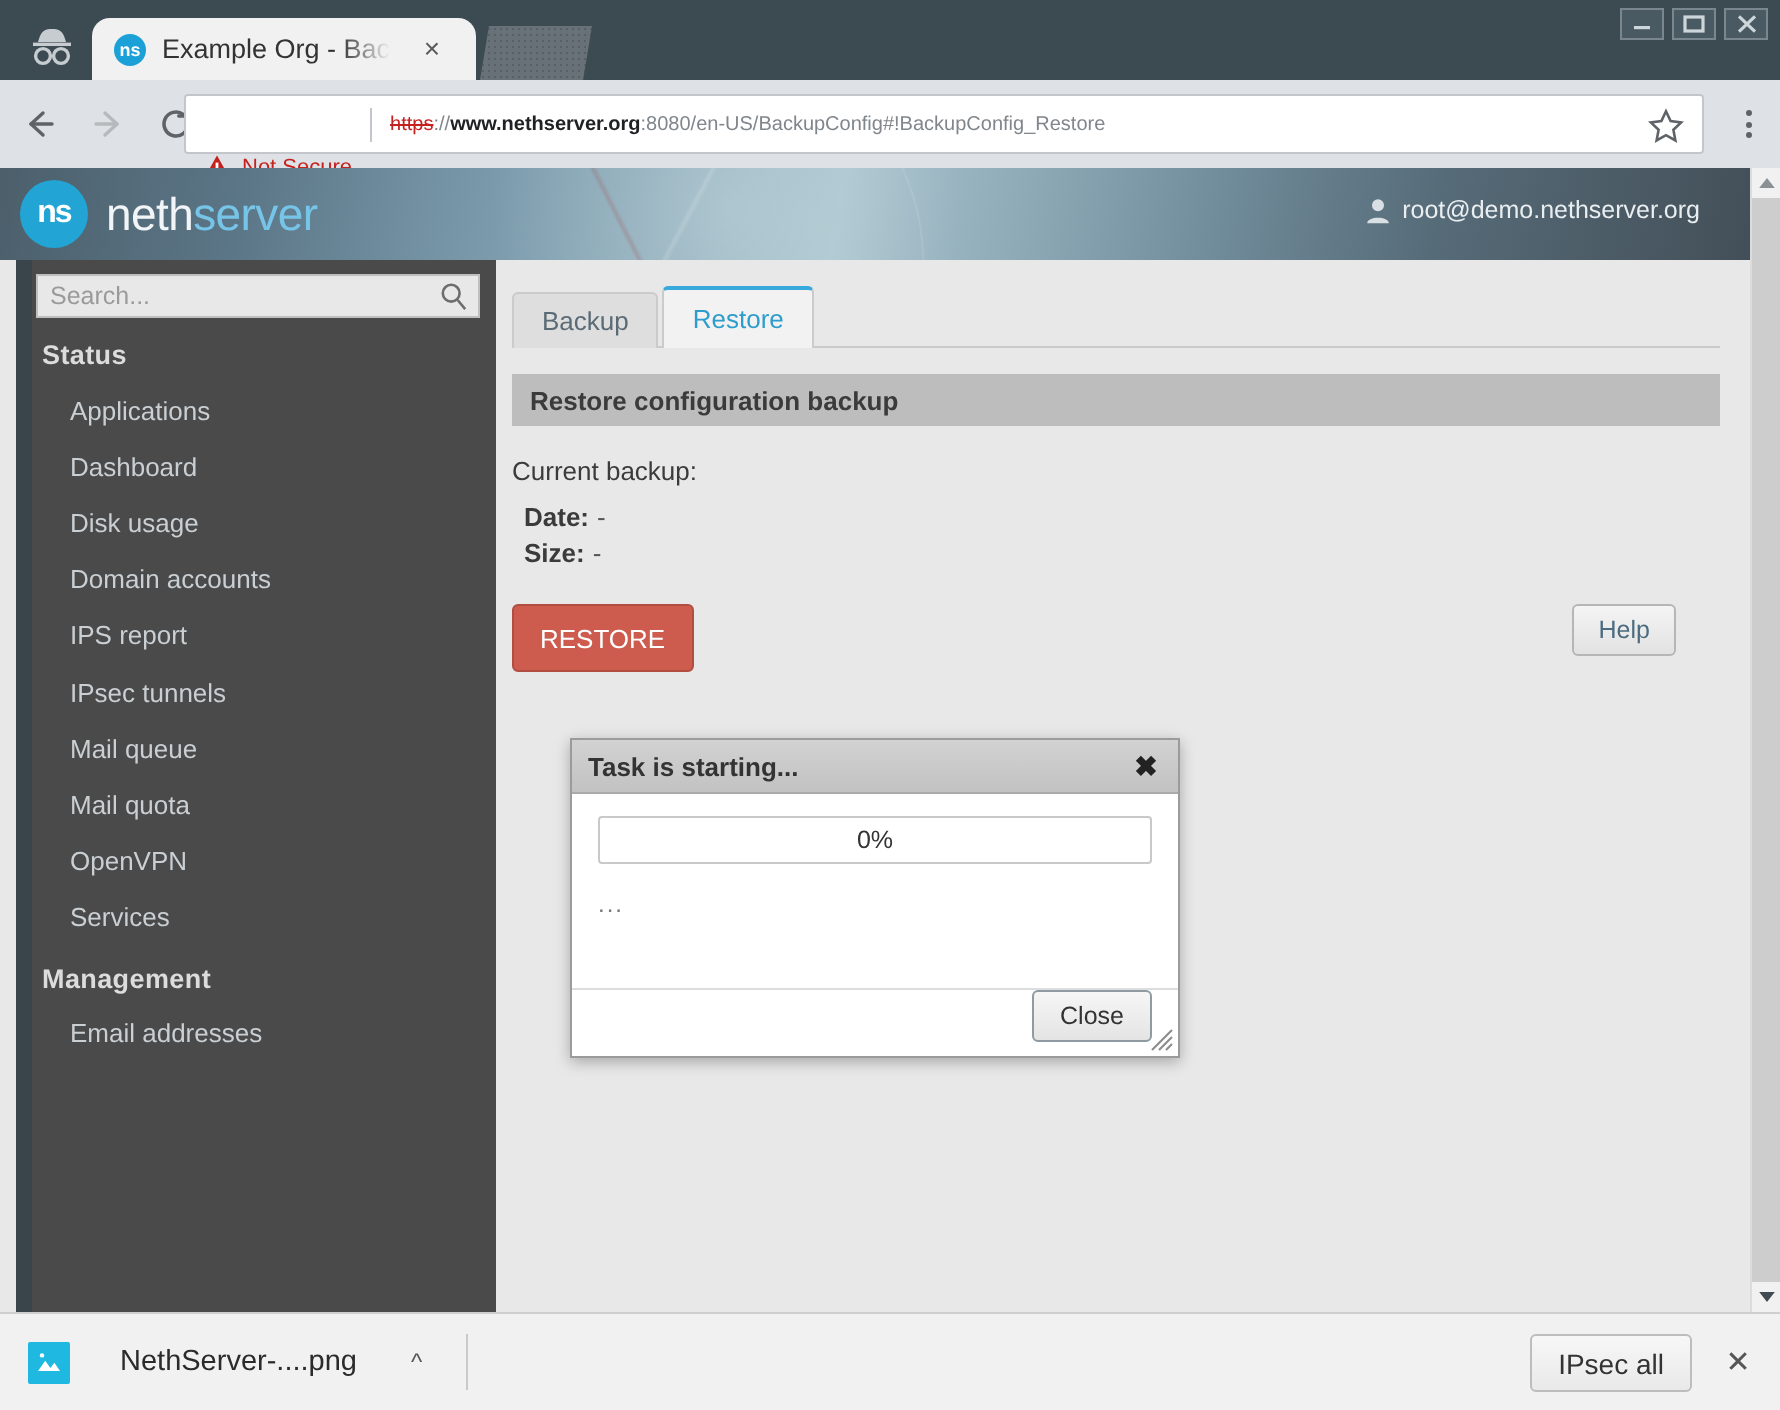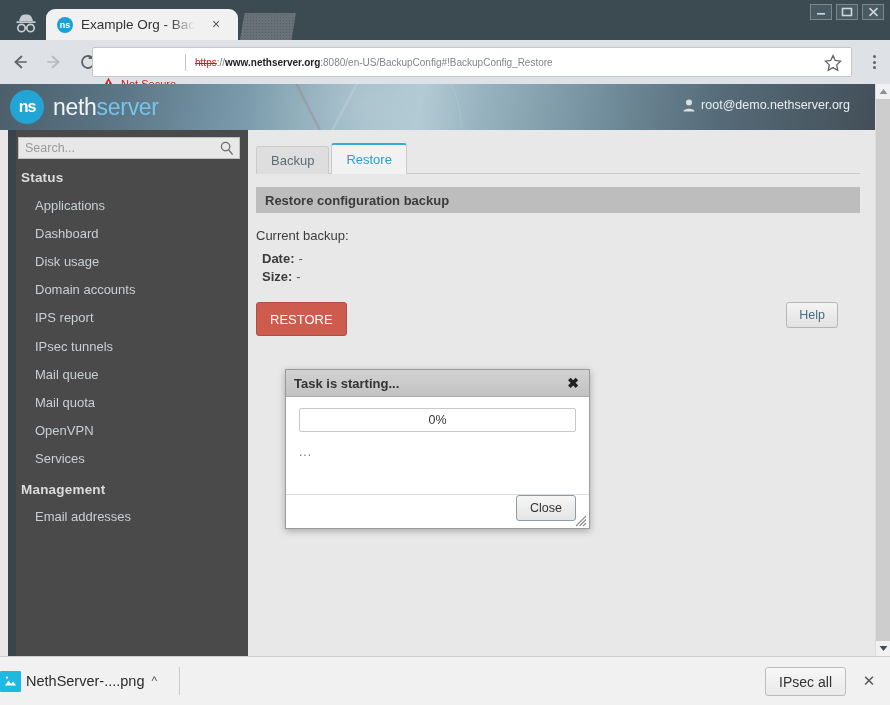--- a/index.html
+++ b/index.html
@@ -396,22 +396,22 @@
 
   
   .shelf {
     position: absolute; left: 0; top: 656px;
     width: 890px; height: 49px;
     background: #f1f1f1;
     border-top: 1px solid #cfcfcf;
     display: flex; align-items: center;
   }
   .dl-item {
-    display: flex; align-items: center; gap: 5px;
-    cursor: pointer;
+    display: flex; align-items: center; gap: 25px;
+    margin-left: 14px; cursor: pointer;
   }
   .dl-icon {
     width: 21px; height: 21px;
     background: #1fb8e0;
     display: flex; align-items: center; justify-content: center;
     border-radius: 1px;
   }
   .dl-name { font-size: 14.5px; color: #2b2b2b; }
   .dl-caret { font-size: 12px; color: #555; margin-left: 2px; cursor: pointer; }
   .shelf-sep {

